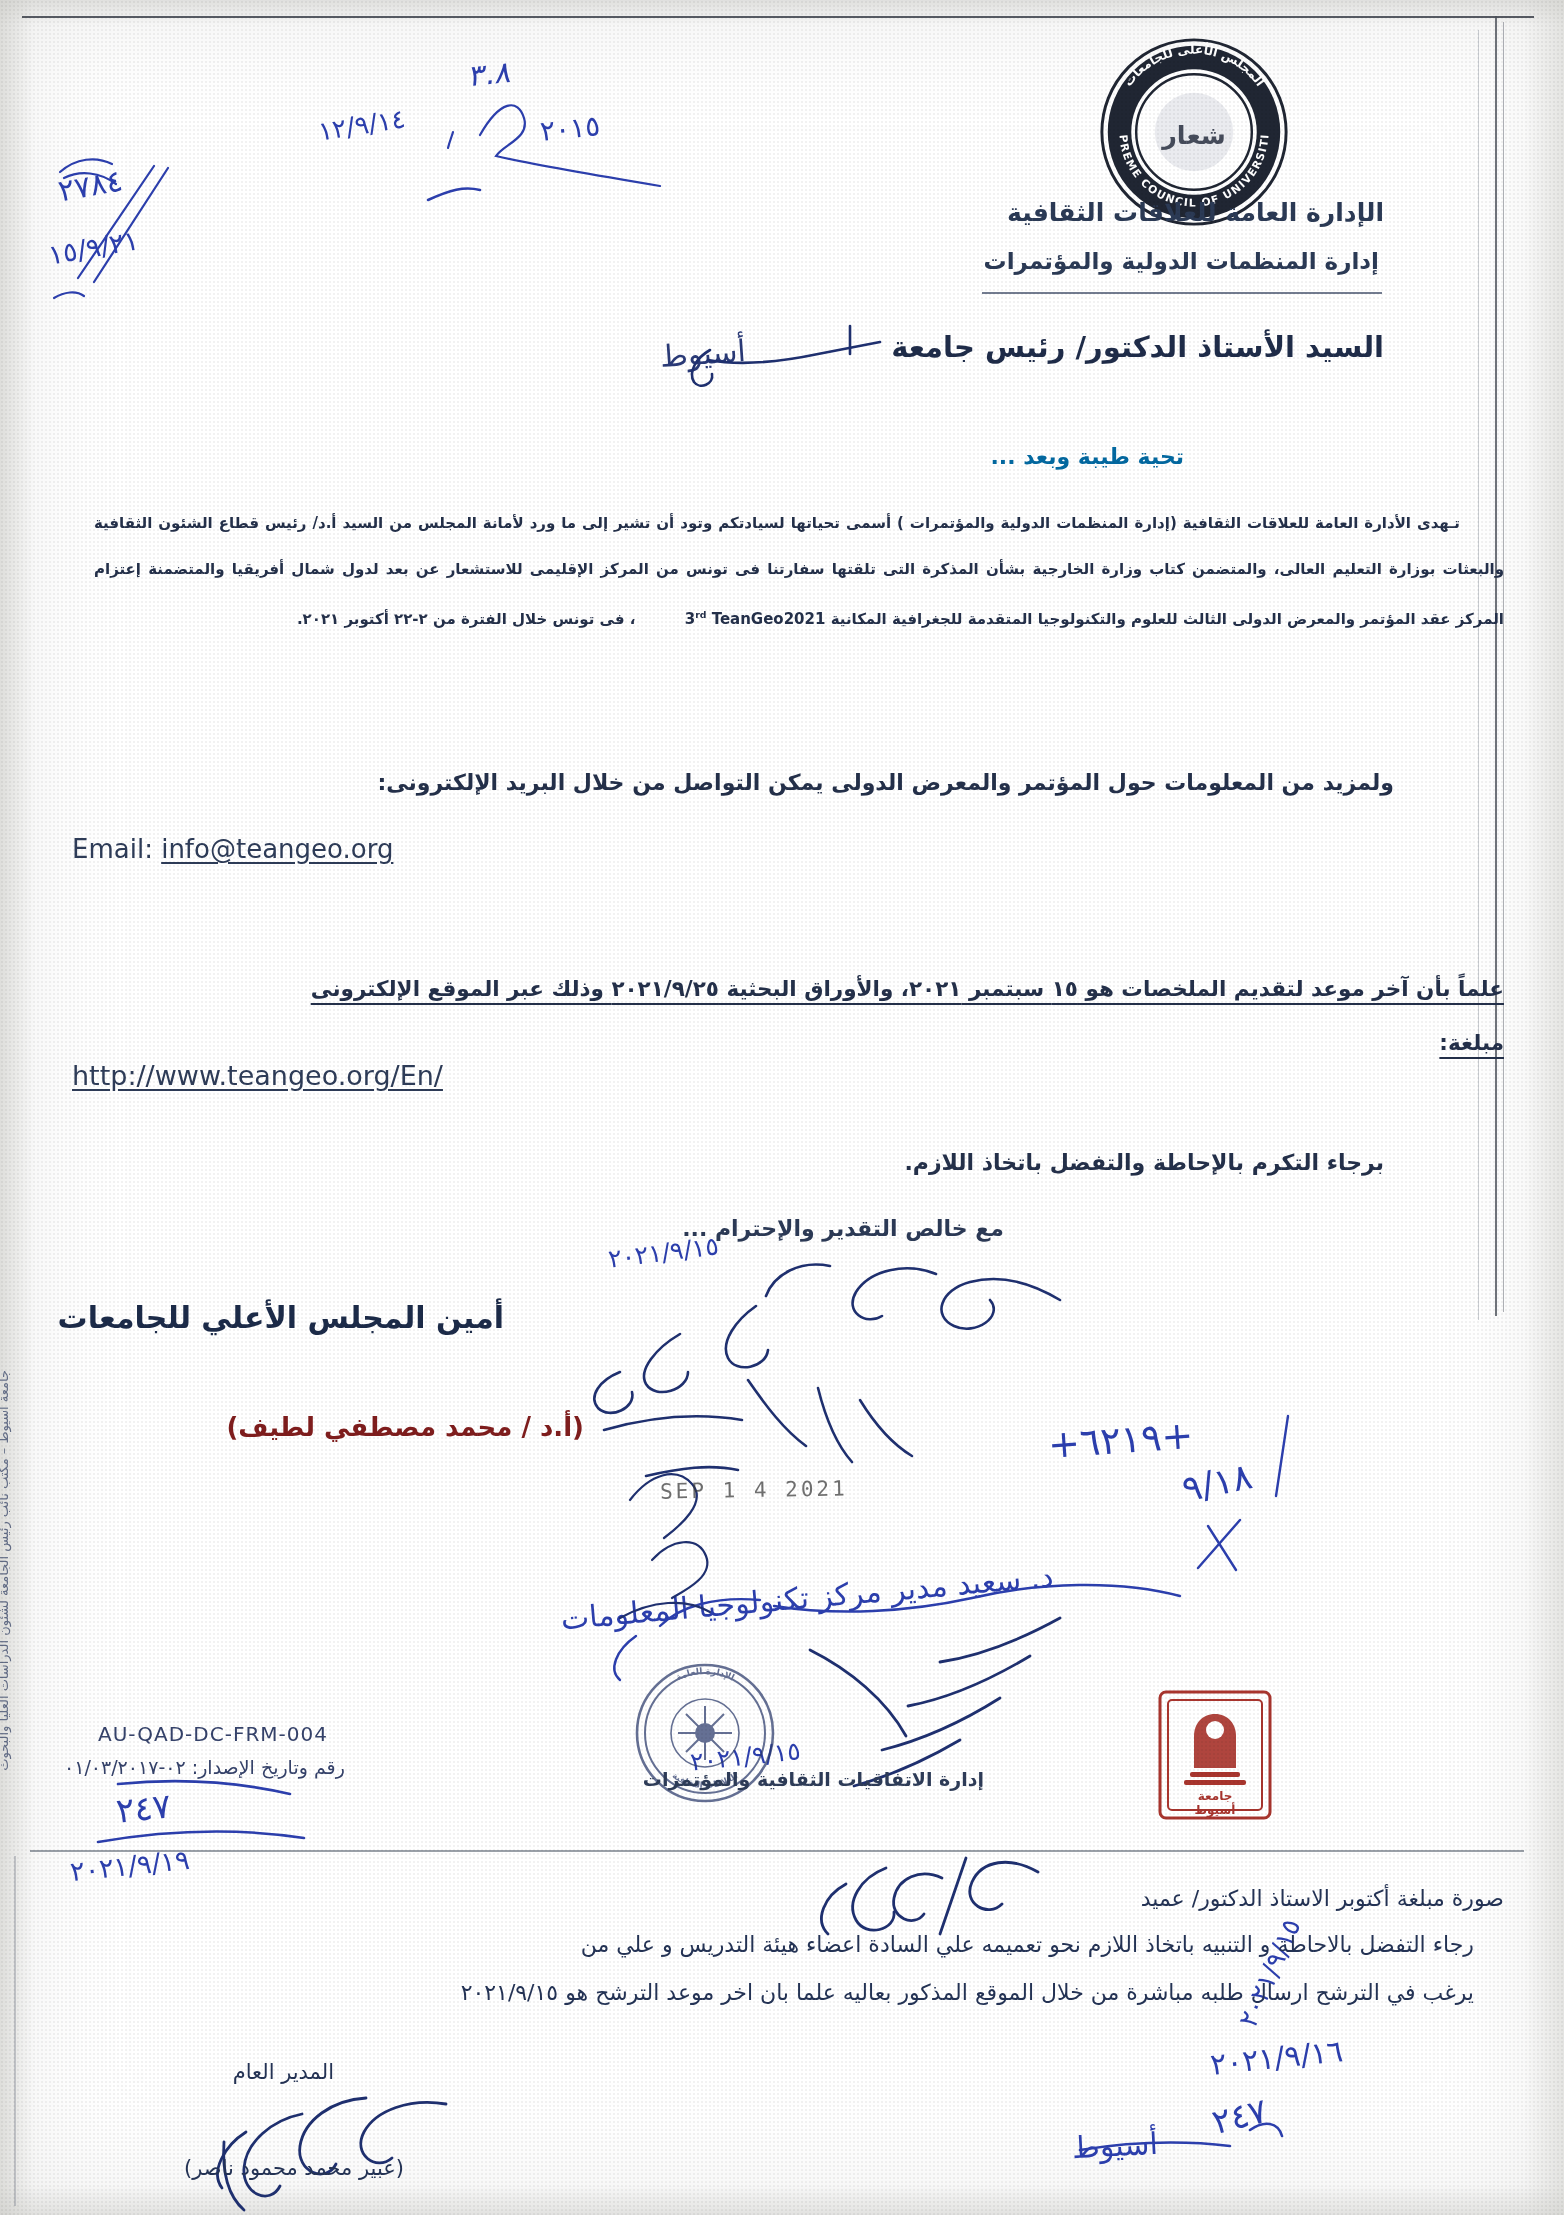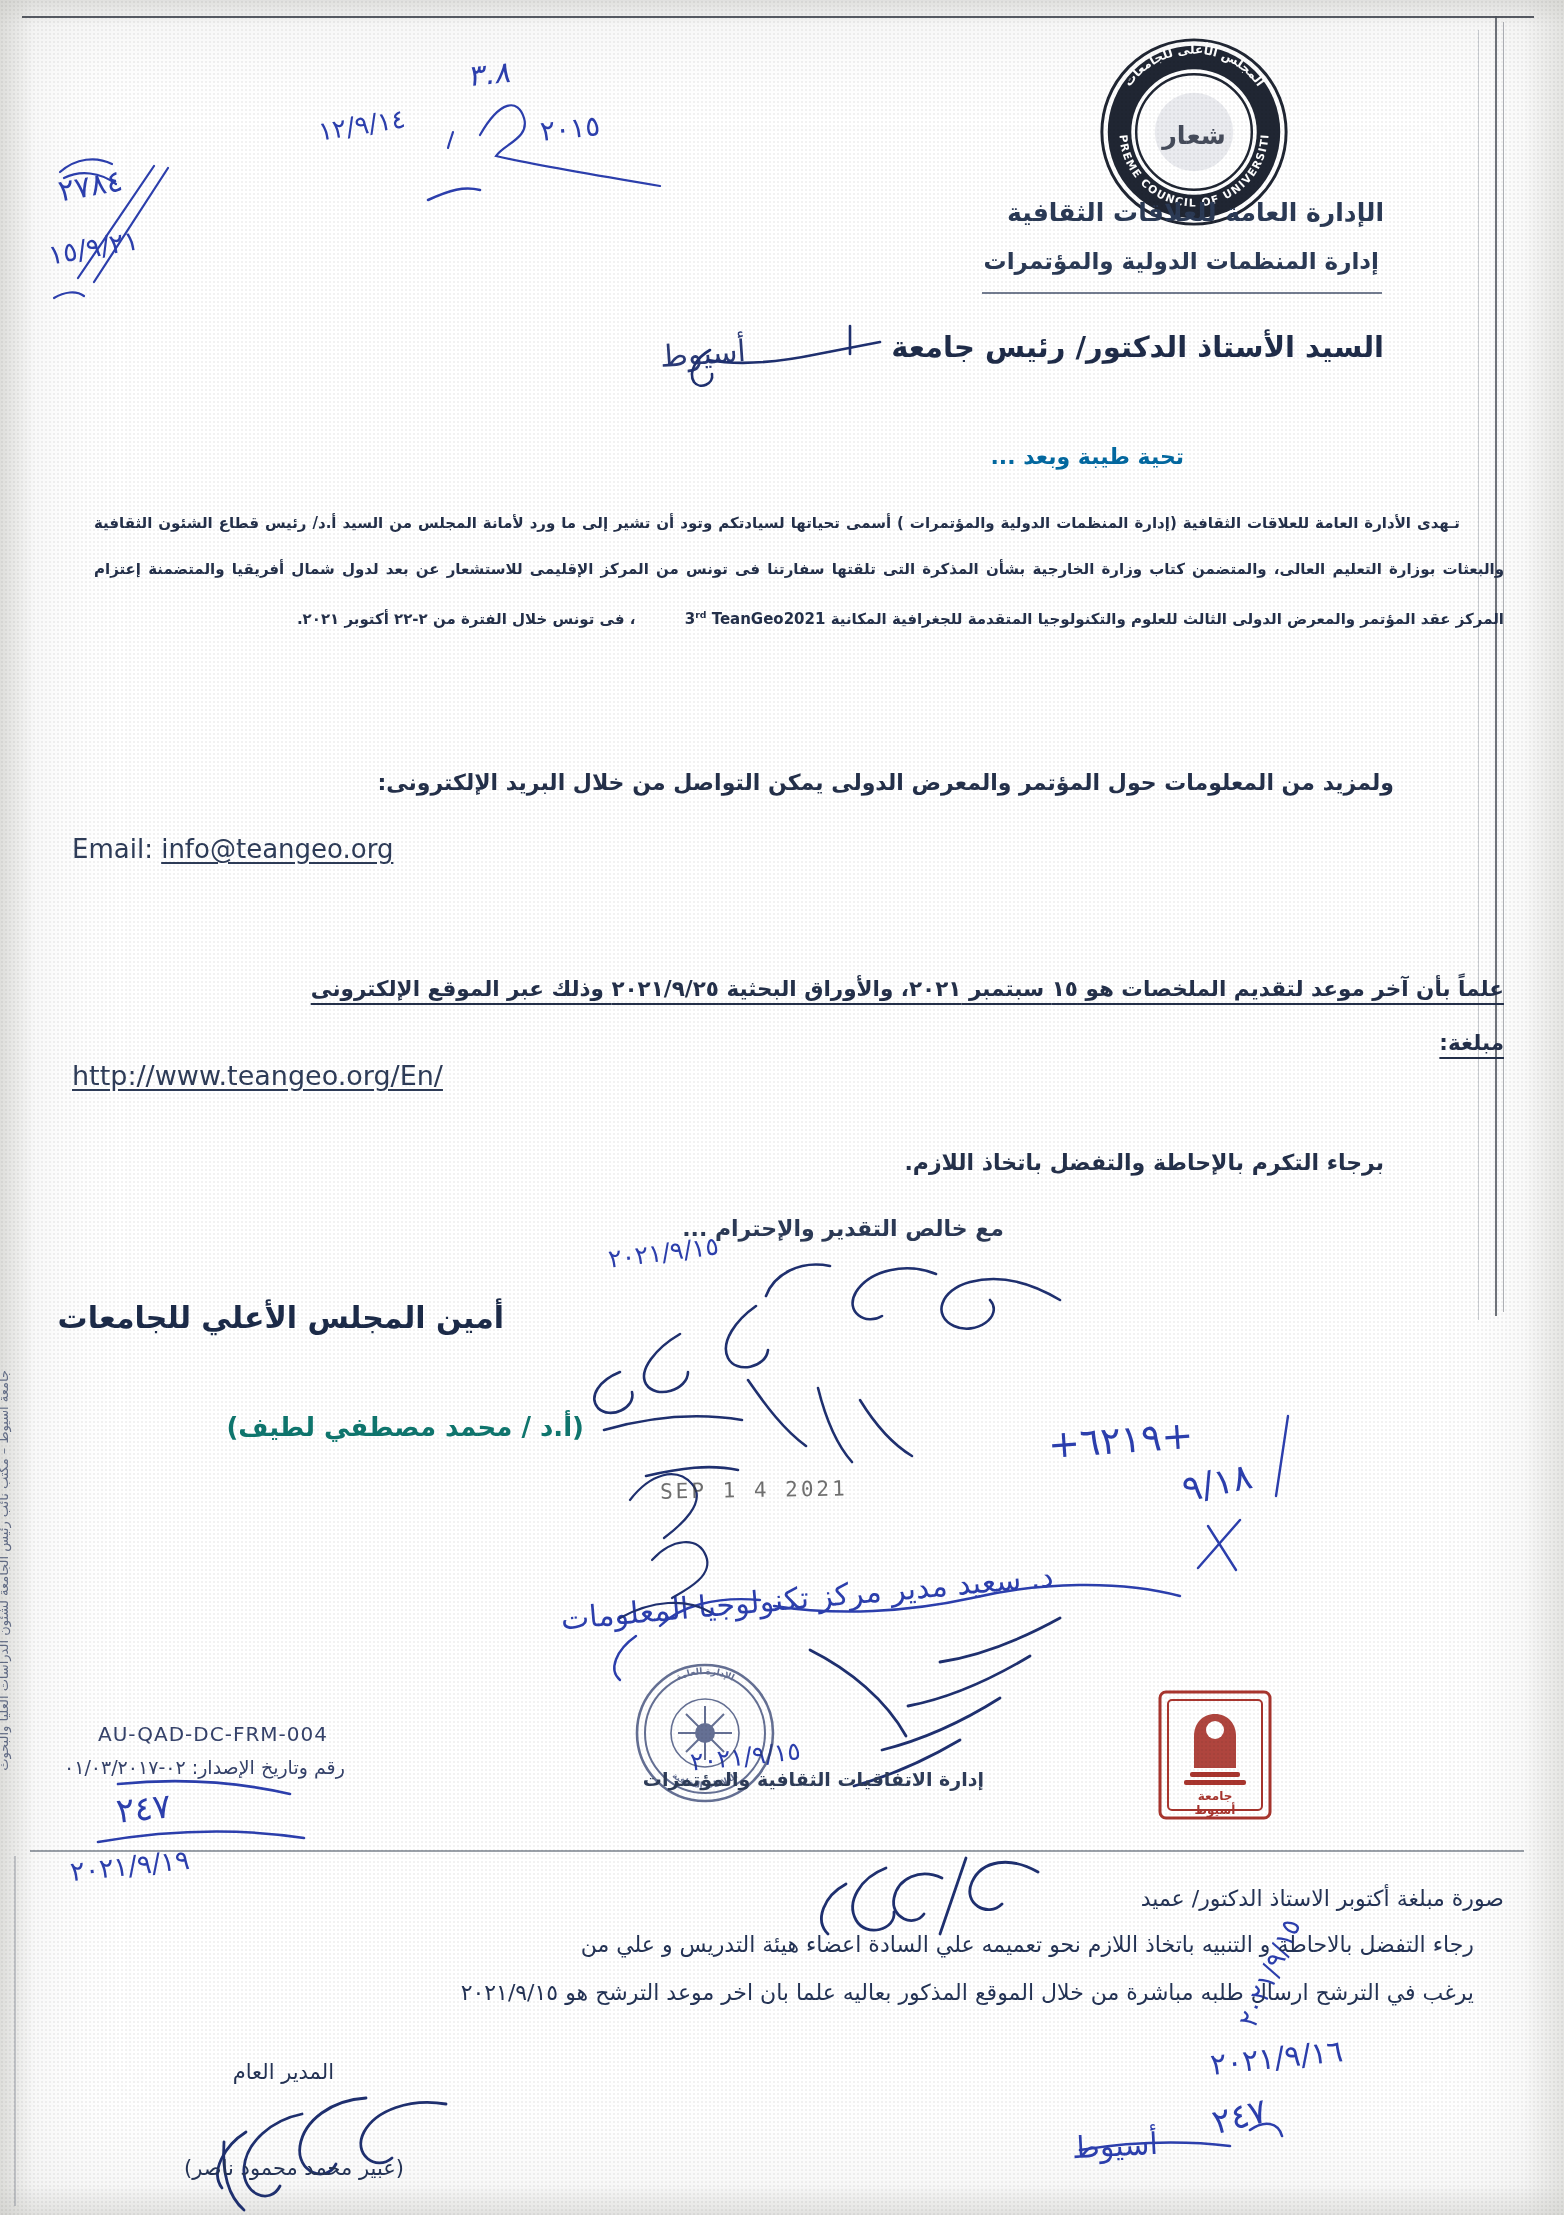--- a/index.html
+++ b/index.html
@@ -71,21 +71,21 @@
   .url-line{position:absolute;left:72px;top:1060px;font-size:27px;color:#2e3c58;
             font-family:"DejaVu Sans", sans-serif;direction:ltr;text-decoration:underline;text-underline-offset:4px;}
 
   .p-request{position:absolute;right:180px;top:1150px;font-size:22px;font-weight:600;color:#24304a;
              font-family:"DejaVu Sans", sans-serif;direction:rtl;white-space:nowrap;}
   .closing{position:absolute;right:560px;top:1216px;font-size:22px;font-weight:700;color:#2c3a56;
            font-family:"DejaVu Sans", sans-serif;direction:rtl;white-space:nowrap;}
 
   .sig-title{position:absolute;right:1060px;top:1300px;font-size:30px;font-weight:700;color:#1c2b49;
              font-family:"DejaVu Sans", sans-serif;direction:rtl;white-space:nowrap;}
-  .sig-name{position:absolute;right:980px;top:1412px;font-size:26px;font-weight:700;color:#0f766e;
+  .sig-name{position:absolute;right:980px;top:1412px;font-size:26px;font-weight:700;color:#7f1d1d;
             font-family:"DejaVu Sans", sans-serif;direction:rtl;white-space:nowrap;}
 
   
   .frm-code{position:absolute;left:98px;top:1722px;font-size:20px;color:#35426a;letter-spacing:1px;
             font-family:"DejaVu Sans", sans-serif;direction:ltr;}
   .frm-ver{position:absolute;left:64px;top:1756px;font-size:19px;color:#35426a;
            font-family:"DejaVu Sans", sans-serif;direction:rtl;}
 
   
   .dept-footer{position:absolute;right:580px;top:1768px;font-size:19px;font-weight:700;color:#2e3c58;

